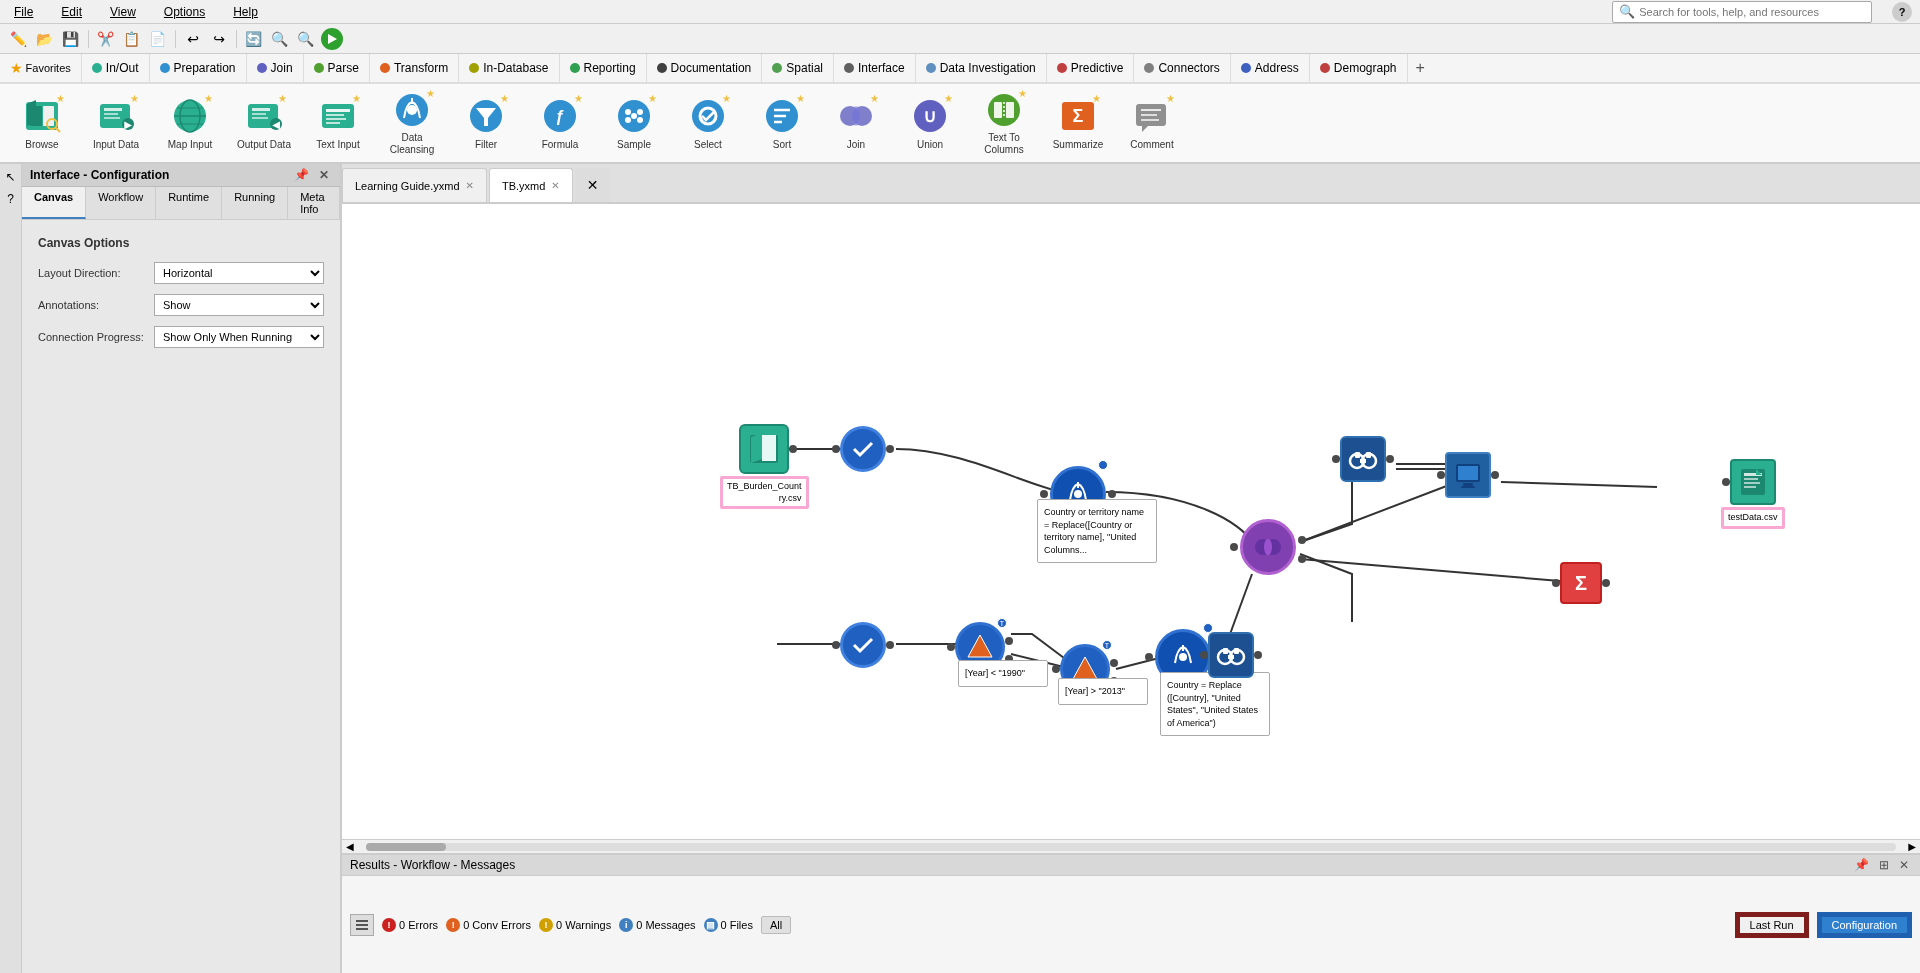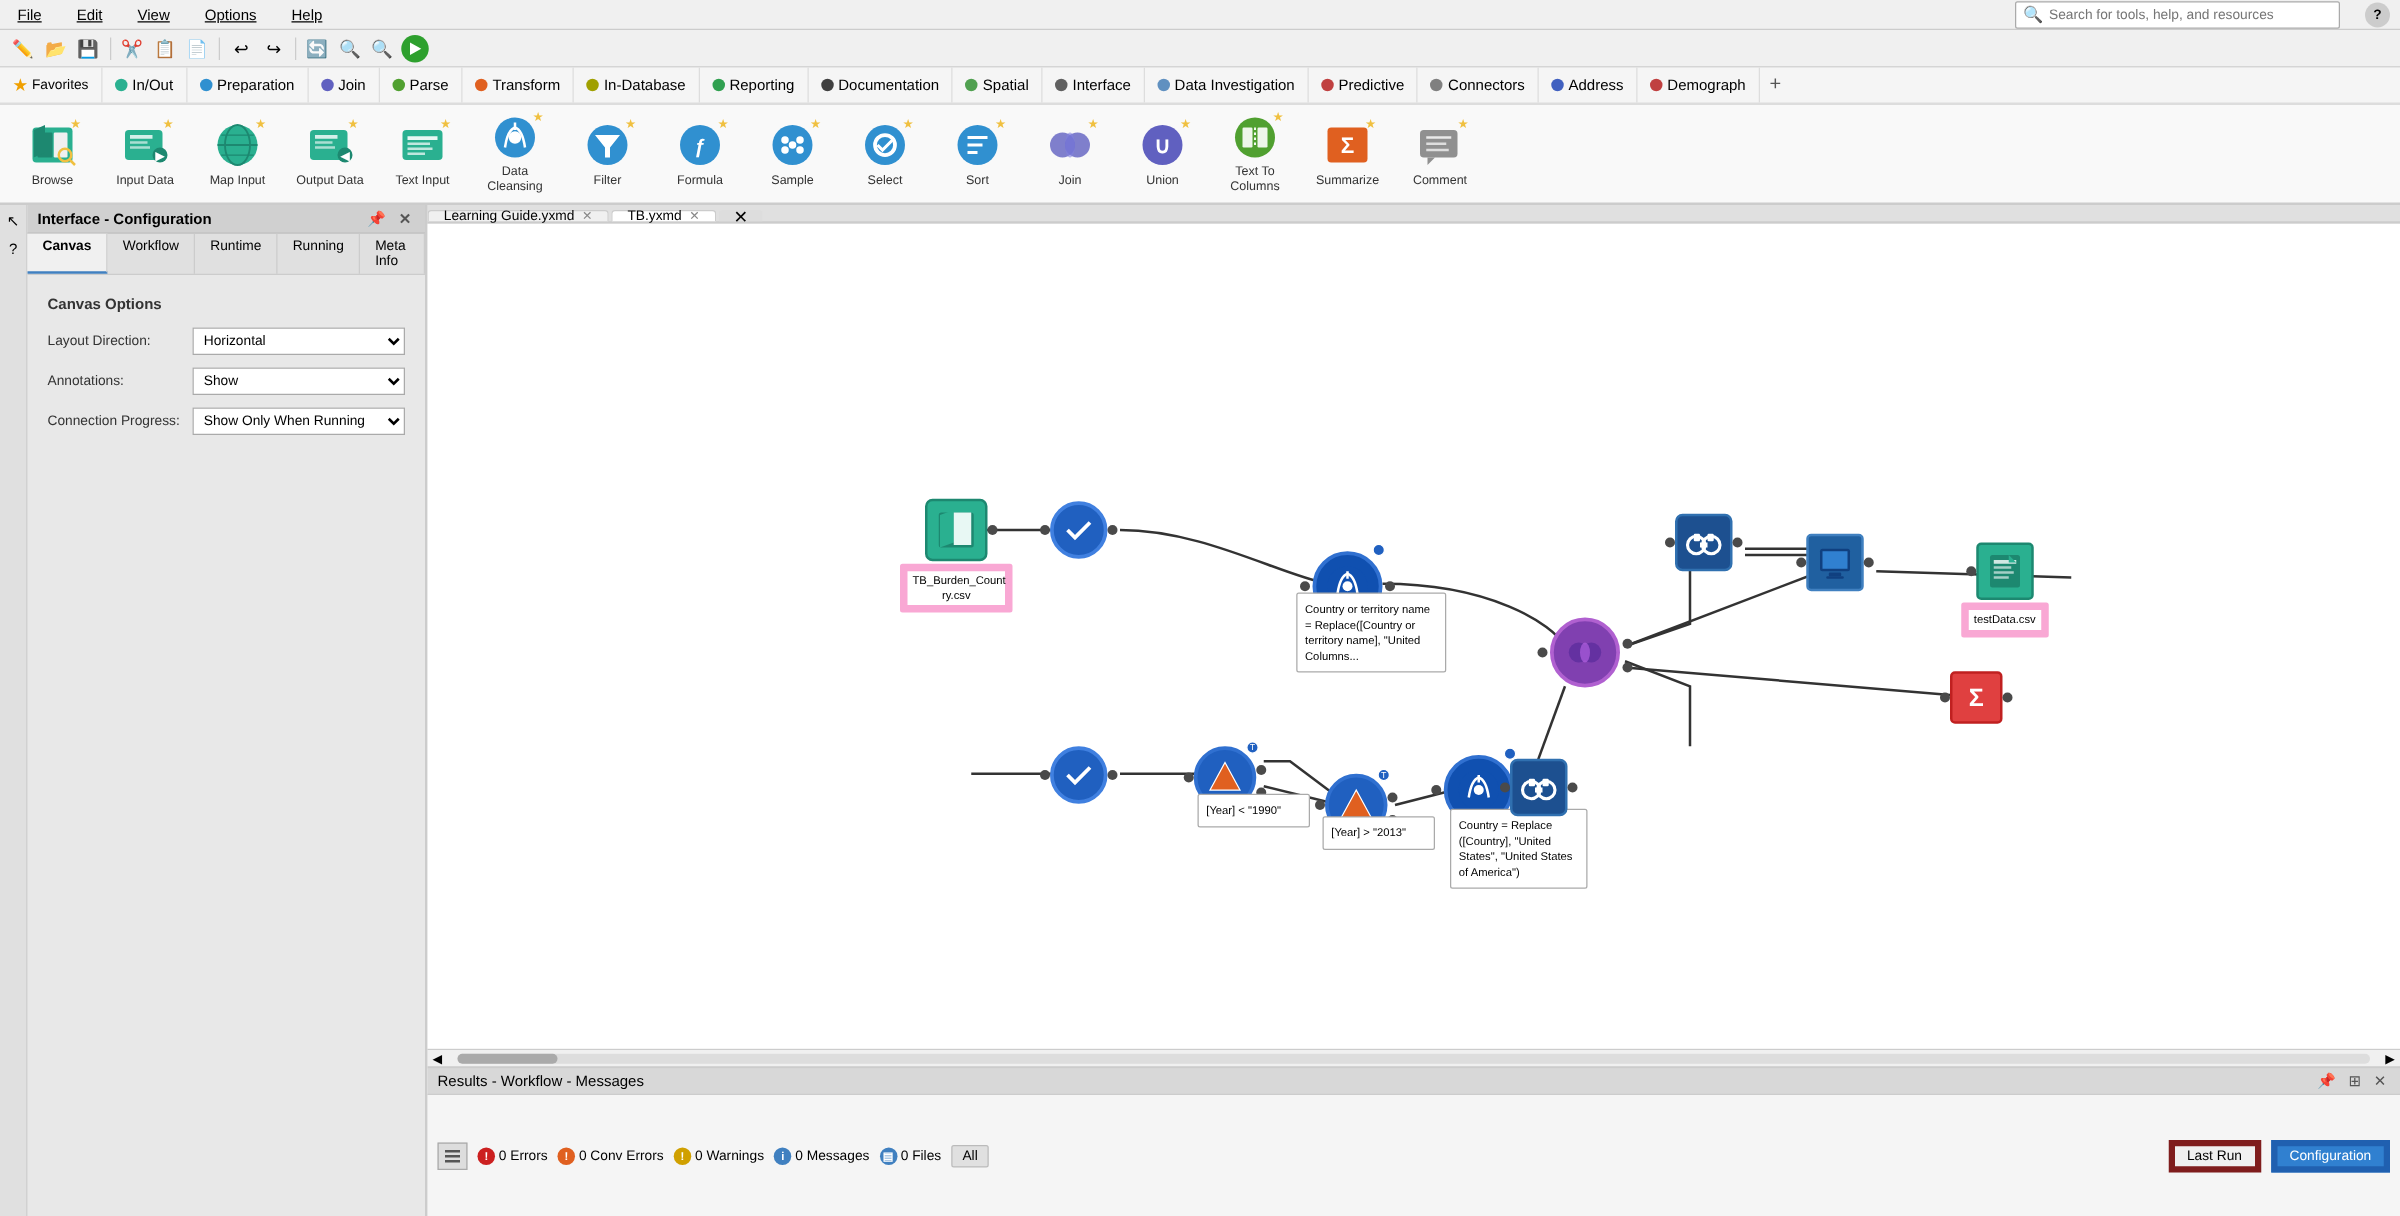--- a/index.html
+++ b/index.html
@@ -47,42 +47,42 @@
     #panel-content { padding: 16px; flex: 1; }
     .config-section-title { font-size: 12px; font-weight: bold; margin-bottom: 12px; color: #333; }
     .config-row { display: flex; align-items: center; margin-bottom: 10px; }
     .config-label { width: 116px; font-size: 11px; color: #333; }
     .config-select { flex: 1; height: 22px; font-size: 11px; border: 1px solid #aaa; background: white; padding: 0 4px; cursor: pointer; }
     #left-sidebar { width: 22px; background: #e0e0e0; border-right: 1px solid #ccc; display: flex; flex-direction: column; align-items: center; padding-top: 4px; gap: 4px; }
     .sidebar-icon { width: 18px; height: 18px; display: flex; align-items: center; justify-content: center; cursor: pointer; font-size: 12px; }
 
     
     #canvas-area { flex: 1; display: flex; flex-direction: column; }
-    #tab-bar { background: #e0e0e0; border-bottom: 2px solid #ccc; display: flex; align-items: stretch; height: 15px; padding-top: 4px; }
+    #tab-bar { background: #e0e0e0; border-bottom: 2px solid #ccc; display: flex; align-items: stretch; height: 40px; padding-top: 4px; }
     .canvas-tab { display: flex; align-items: center; padding: 0 12px; background: #f0f0f0; border: 1px solid #ccc; border-bottom: none; margin-right: 2px; font-size: 11px; cursor: pointer; border-radius: 3px 3px 0 0; gap: 6px; }
     .canvas-tab.active { background: white; border-bottom-color: white; z-index: 1; }
     .tab-close { font-size: 10px; color: #888; cursor: pointer; }
     #canvas { flex: 1; background: white; position: relative; overflow: hidden; }
     #scrollbar-h { height: 14px; background: #f0f0f0; border-top: 1px solid #ccc; display: flex; align-items: center; }
     .scroll-track { flex: 1; height: 8px; background: #ddd; border-radius: 4px; margin: 0 8px; }
     .scroll-thumb { width: 80px; height: 8px; background: #aaa; border-radius: 4px; }
 
     
     #results-panel { height: 120px; border-top: 2px solid #ccc; background: #f5f5f5; display: flex; flex-direction: column; }
     #results-title-bar { background: #d8d8d8; border-bottom: 1px solid #ccc; padding: 3px 8px; display: flex; align-items: center; justify-content: space-between; font-size: 12px; }
     .results-controls { display: flex; gap: 4px; align-items: center; }
     #results-toolbar { padding: 6px 8px; display: flex; align-items: center; gap: 8px; flex: 1; }
     .msg-badge { display: flex; align-items: center; gap: 3px; font-size: 11px; }
     .badge-dot { width: 14px; height: 14px; border-radius: 50%; display: flex; align-items: center; justify-content: center; font-size: 9px; font-weight: bold; color: white; }
     .results-btn { padding: 2px 10px; font-size: 11px; border: 5px solid #7f1d1d; cursor: pointer; background: #f0f0f0; }
     .results-btn.active { background: #3080d0; color: white; border-color: #2060b0; }
 
     
     .wf-node { position: absolute; display: flex; flex-direction: column; align-items: center; cursor: pointer; }
-    .wf-node-label { font-size: 9px; text-align: center; max-width: 90px; background: white; border: 6px solid #f9a8d4; padding: 2px 4px; margin-top: 2px; border-radius: 2px; line-height: 1.3; }
+    .wf-node-label { font-size: 9px; text-align: right; max-width: 90px; background: white; border: 3px solid #f9a8d4; padding: 2px 4px; margin-top: 2px; border-radius: 2px; line-height: 1.3; }
     .wf-annotation { position: absolute; background: white; border: 1px solid #aaa; padding: 6px; font-size: 9px; line-height: 1.4; border-radius: 2px; }
 
     
     #canvas-svg { position: absolute; top: 0; left: 0; width: 100%; height: 100%; pointer-events: none; }
 
     
     .wire { stroke: #333; stroke-width: 2; fill: none; }
   </style>
 </head>
 <body>
@@ -574,21 +574,21 @@
               <rect x="3" y="4" width="24" height="18" rx="2" fill="#104080"></rect>
               <rect x="5" y="6" width="20" height="14" fill="#3080d0"></rect>
               <rect x="10" y="23" width="10" height="3" rx="1" fill="#104080"></rect>
               <rect x="8" y="26" width="14" height="2" rx="1" fill="#104080"></rect>
             </svg>
           </div>
           <div style="position:absolute;right:-8px;top:50%;transform:translateY(-50%);width:8px;height:8px;background:#4a4a4a;border-radius:50%;"></div>
         </div>
       </div>
 
-      <div class="wf-node" style="left:1227px;top:255px;">
+      <div class="wf-node" style="left:1379px;top:255px;">
         <div style="position:relative;display:flex;align-items:center;">
           <div style="position:absolute;left:-8px;top:50%;transform:translateY(-50%);width:8px;height:8px;background:#4a4a4a;border-radius:50%;"></div>
           <div style="width:46px;height:46px;background:#2ab090;border-radius:4px;display:flex;align-items:center;justify-content:center;border:2px solid #1d8870;">
             <svg width="30" height="30" viewBox="0 0 30 30">
               <rect x="3" y="2" width="24" height="26" rx="2" fill="#1d8870"></rect>
               <rect x="6" y="6" width="18" height="3" fill="white" opacity="0.8"></rect>
               <rect x="6" y="11" width="14" height="2" fill="white" opacity="0.6"></rect>
               <rect x="6" y="15" width="16" height="2" fill="white" opacity="0.6"></rect>
               <rect x="6" y="19" width="12" height="2" fill="white" opacity="0.6"></rect>
               <polyline points="18,2 24,8 18,8" fill="#2ab090"></polyline>

